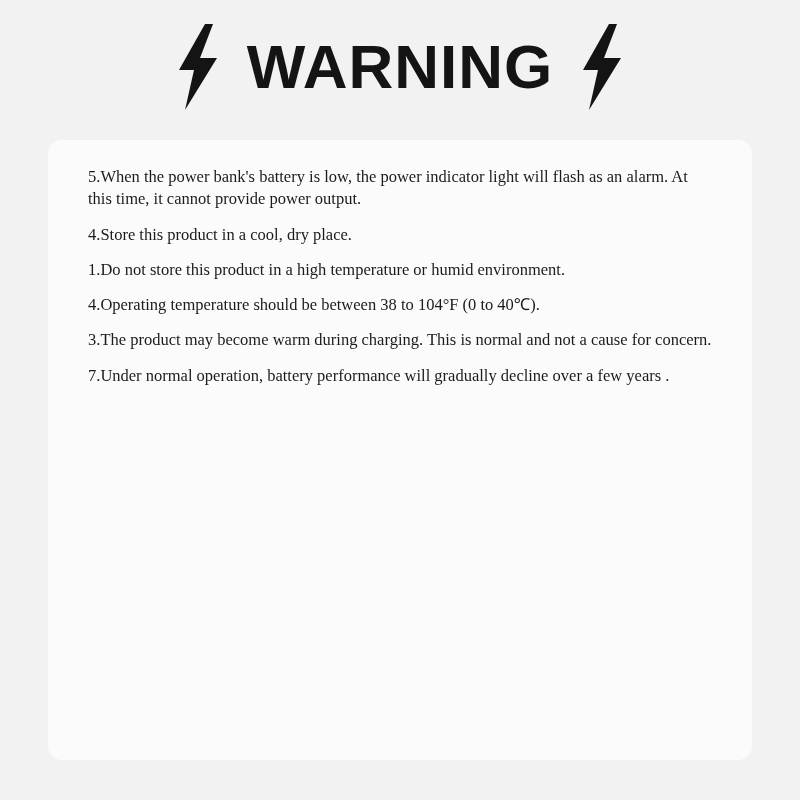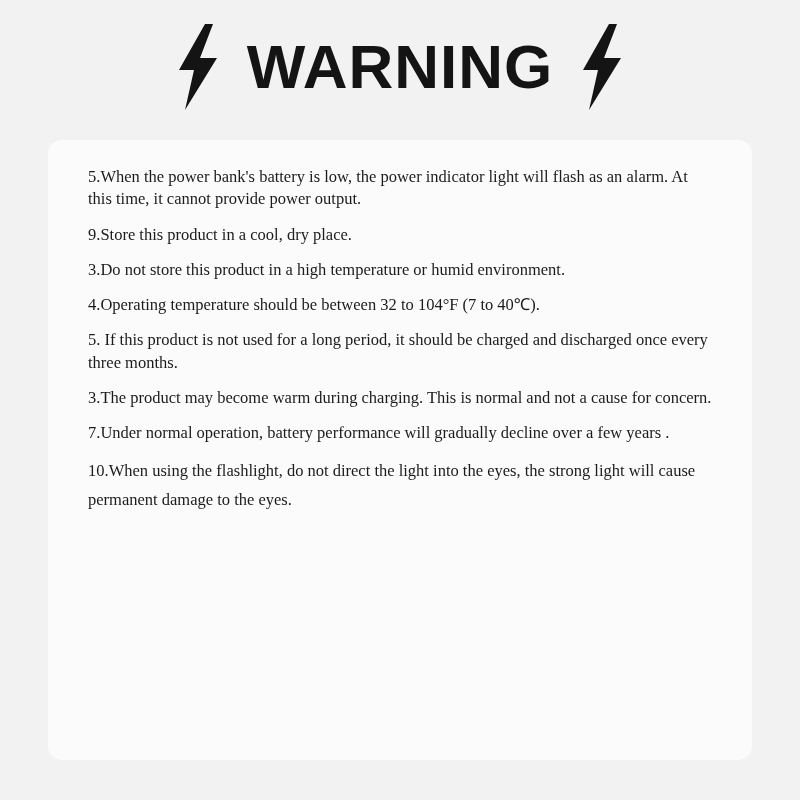--- a/index.html
+++ b/index.html
@@ -93,23 +93,21 @@
     <span class="bolt">
       <svg viewBox="0 0 46 86" xmlns="http://www.w3.org/2000/svg">
         <polygon points="30,0 4,46 19,46 10,86 42,34 25,34 38,0" fill="#141414"></polygon>
       </svg>
     </span>
   </div>
 
   <div class="card">
     <ul class="list">
       <li class="item">5.When the power bank's battery is low, the power indicator light will flash as an alarm. At this time, it cannot provide power output.</li>
-      <li class="item">9.Store this product in a cool, dry place.</li>
-      <li class="item">3.Do not store this product in a high temperature or humid environment.</li>
-      <li class="item">4.Operating temperature should be between 32 to 104°F (7 to 40℃).</li>
-      <li class="item">5. If this product is not used for a long period, it should be charged and discharged once every three months.</li>
+      <li class="item">4.Store this product in a cool, dry place.</li>
+      <li class="item">1.Do not store this product in a high temperature or humid environment.</li>
+      <li class="item">4.Operating temperature should be between 38 to 104°F (0 to 40℃).</li>
       <li class="item">3.The product may become warm during charging. This is normal and not a cause for concern.</li>
       <li class="item">7.Under normal operation, battery performance will gradually decline over a few years .</li>
-      <li class="item loose">10.When using the flashlight, do not direct the light into the eyes, the strong light will cause permanent damage to the eyes.</li>
     </ul>
   </div>
 
 </div>
 
 </body></html>

